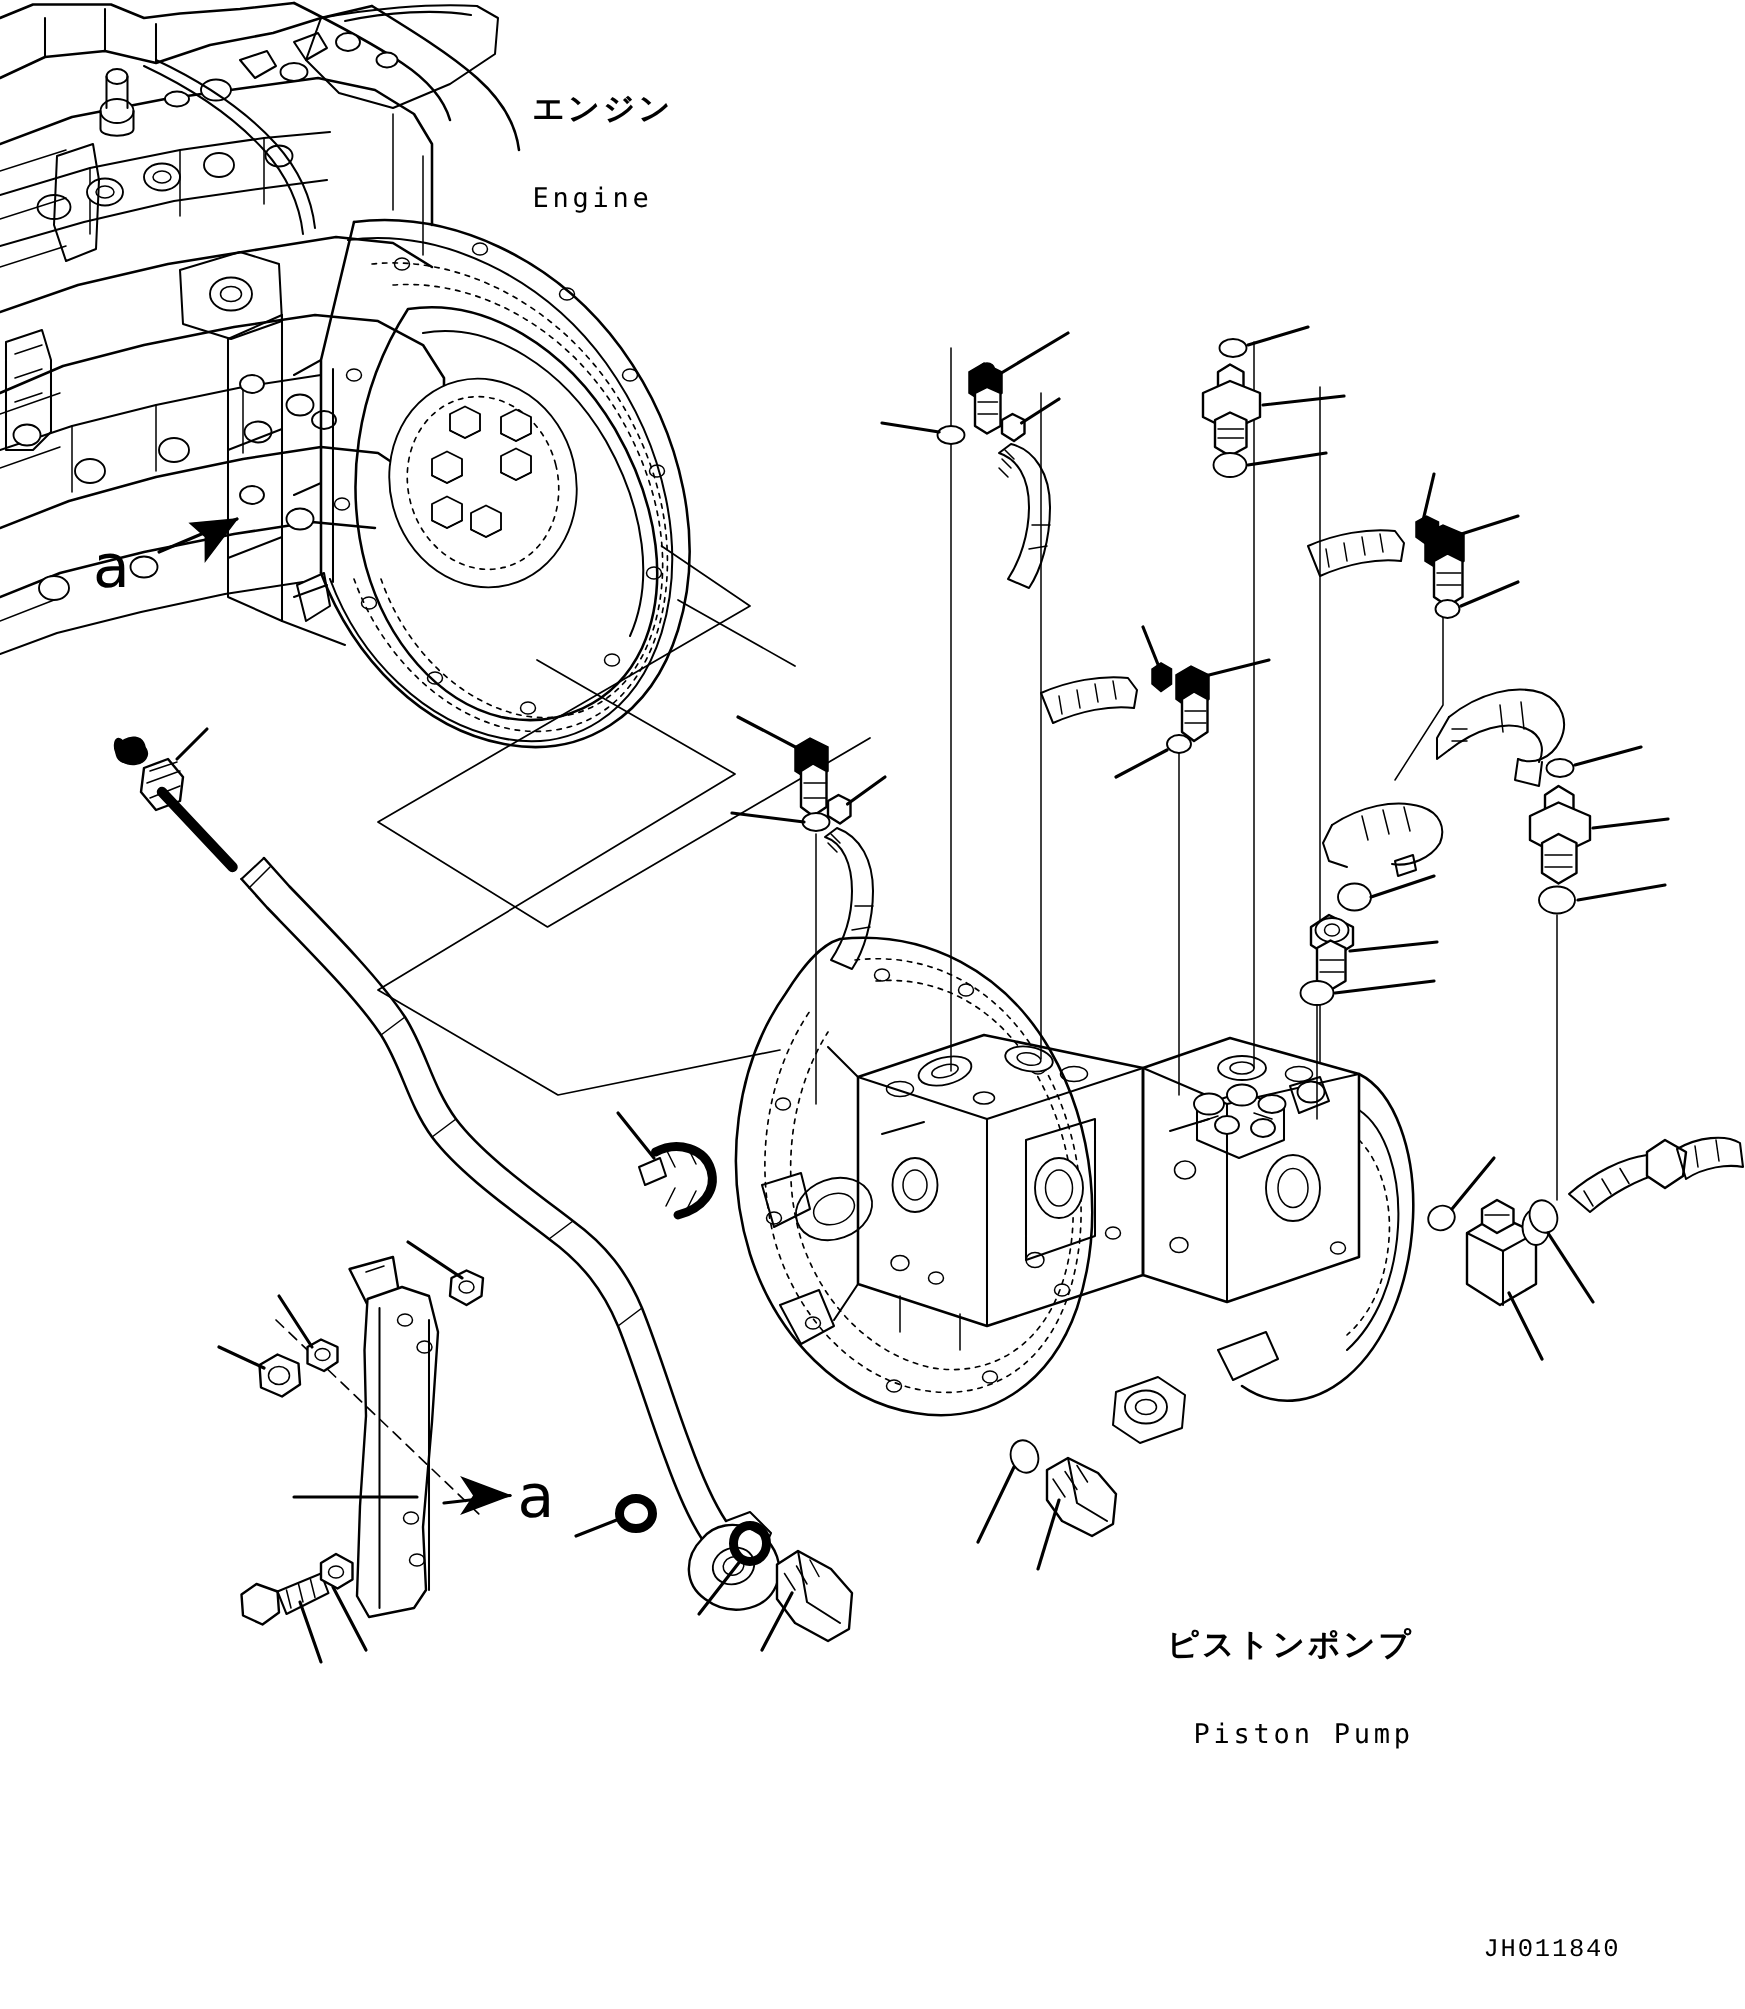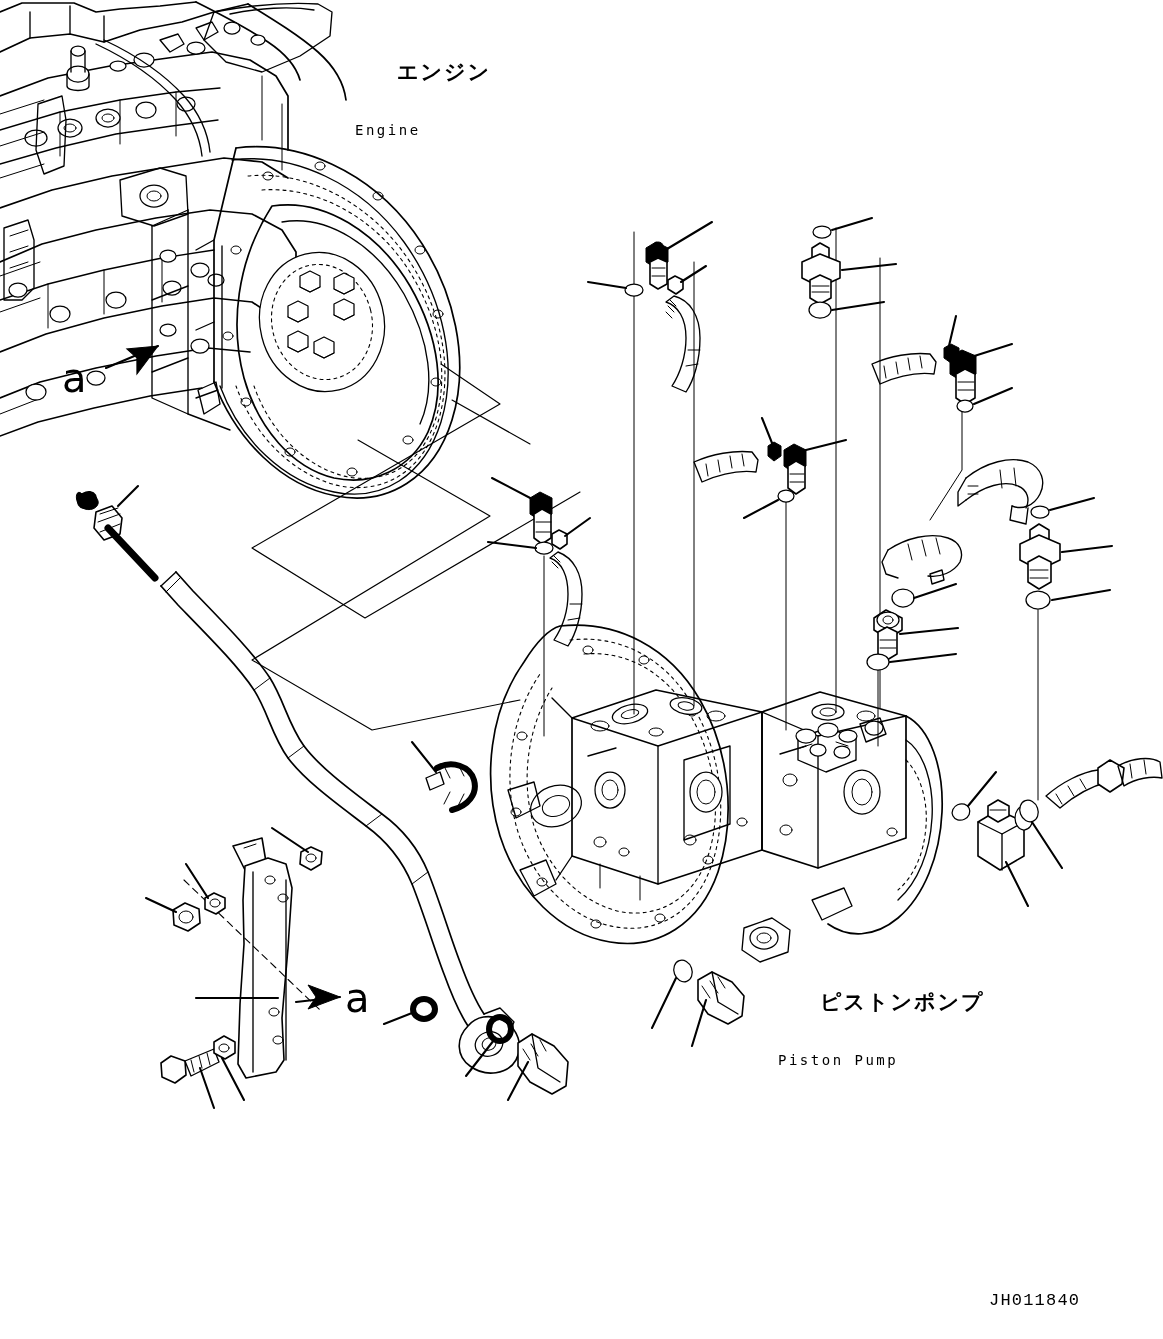--- a/index.html
+++ b/index.html
@@ -30,30 +30,29 @@
     font-family: "DejaVu Sans Mono", monospace;
     color: #000;
     line-height: 1.18;
     letter-spacing: 0.5px;
   }
 
   .label-jp {
     font-size: 21px;
     font-weight: 700;
     letter-spacing: 2px;
-    margin-left: 42px;
   }
   .label-en {
-    font-size: 14px;
+    font-size: 18px;
     font-weight: 500;
     letter-spacing: 2.5px;
   }
 
   #engine-label { left: 355px; top: 22px; text-align: left; }
-  #pump-label   { left: 778px; top: 952px; text-align: left; }
+  #pump-label   { left: 778px; top: 1046px; text-align: right; }
 
   .section-letter {
     position: absolute;
     font-family: "DejaVu Sans", sans-serif;
     font-size: 40px;
     font-weight: 400;
     line-height: 1;
   }
   #section-a-top    { left: 62px;  top: 358px; }
   #section-a-bottom { left: 345px; top: 978px; }

